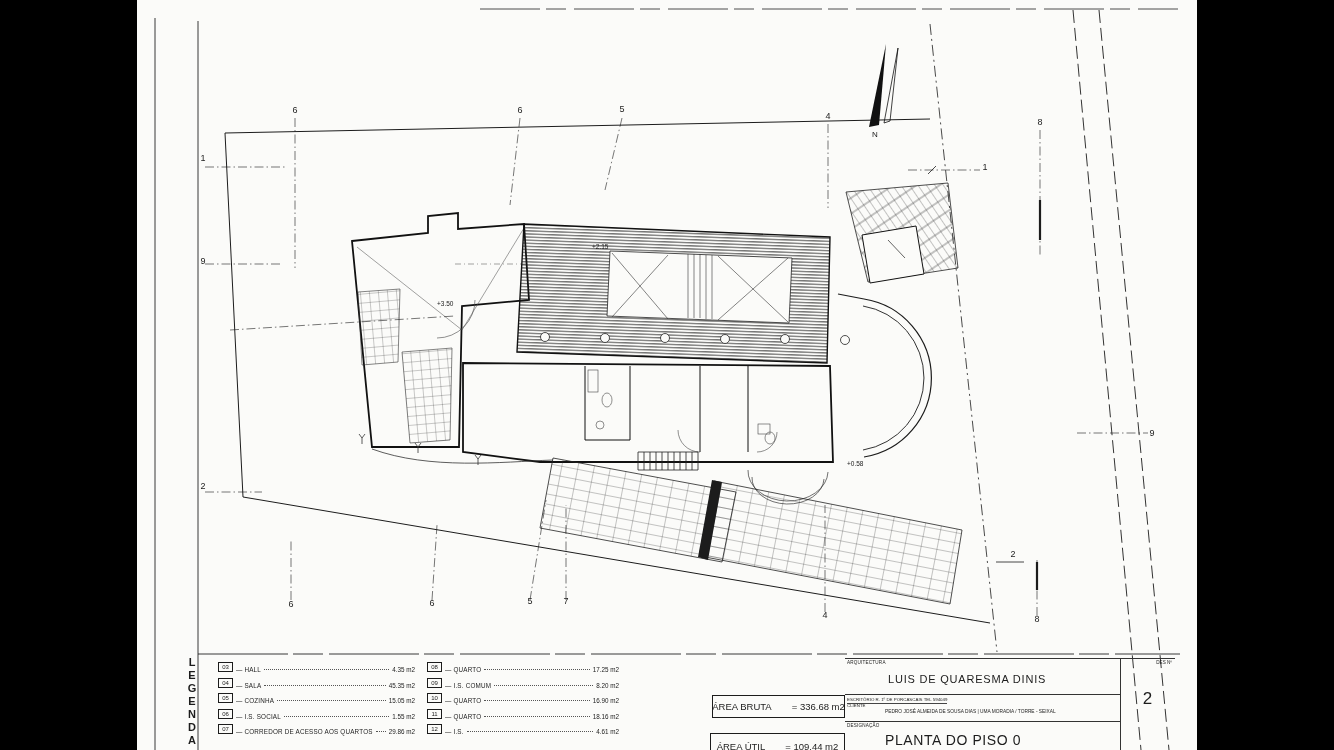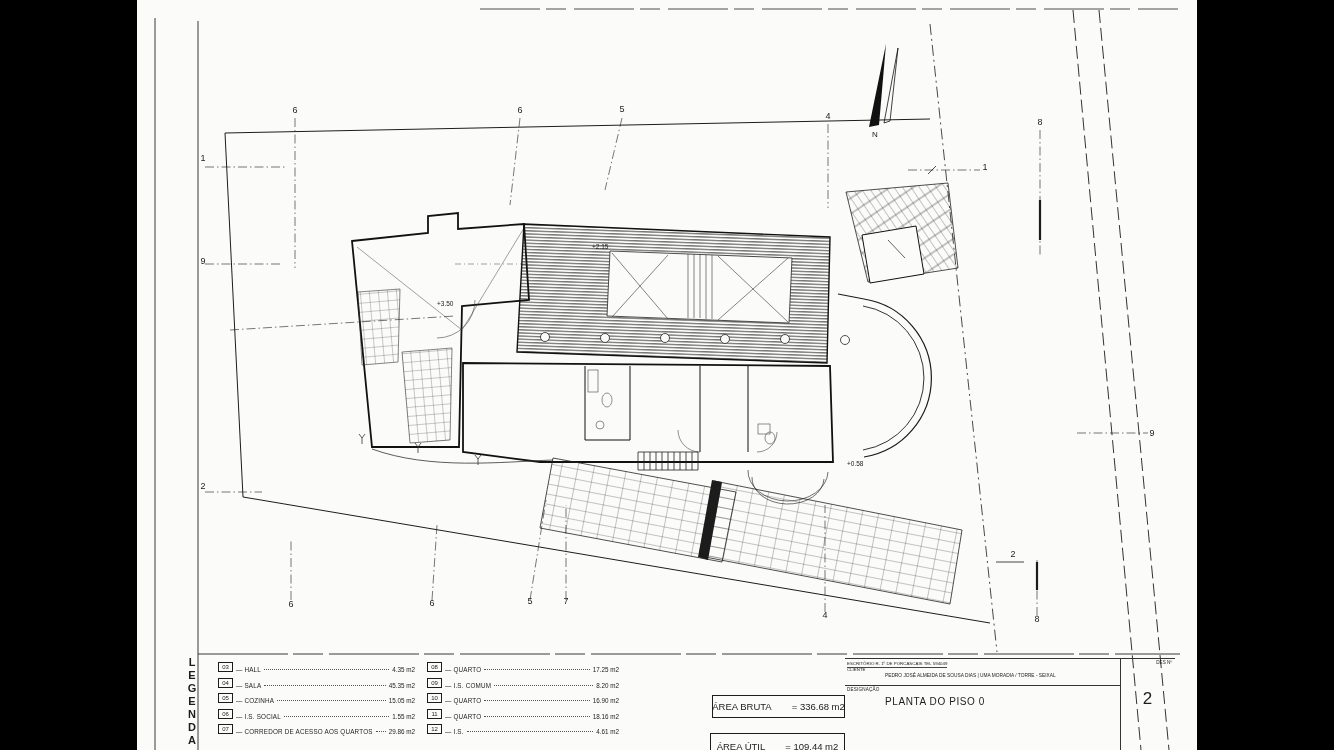--- a/index.html
+++ b/index.html
@@ -41,21 +41,21 @@
   .tb-main{position:absolute;left:0;top:0;width:275px;height:92px;border-right:1px solid #333;}
   .tb-row1{height:35px;border-bottom:1px solid #333;position:relative;}
   .tb-row2{height:26px;border-bottom:1px solid #333;position:relative;}
   .tb-row3{height:29px;position:relative;}
   .tb-tag{position:absolute;left:2px;top:1px;font-size:4.6px;letter-spacing:.2px;}
   .tb-name{position:absolute;left:43px;top:14px;font-size:11px;letter-spacing:.8px;white-space:nowrap;}
   .tb-office{position:absolute;left:2px;top:2px;font-size:4.4px;white-space:nowrap;
              border-bottom:1px solid #444;padding-bottom:1px;}
   .tb-client-tag{position:absolute;left:2px;top:8px;font-size:4.4px;}
   .tb-client{position:absolute;left:40px;top:14px;font-size:4.8px;white-space:nowrap;}
-  .tb-desig{position:absolute;left:40px;top:10px;font-size:10px;letter-spacing:.6px;white-space:nowrap;}
+  .tb-desig{position:absolute;left:40px;top:10px;font-size:14px;letter-spacing:.6px;white-space:nowrap;}
   .tb-num{position:absolute;left:275px;top:0;width:55px;height:92px;}
   .tb-num-tag{position:absolute;right:3px;top:1px;font-size:4.6px;}
   .tb-num-val{position:absolute;left:0;right:0;top:30px;text-align:center;font-size:17px;}
 </style>
 </head>
 <body>
 
 <div class="page">
   <div class="paper"></div>
   <div class="sidebar-black bar-left"></div>
@@ -301,20 +301,24 @@
     <span>ÁREA BRUTA</span>
     <span>= 336.68 m2</span>
   </div>
   <div class="area-box area-util">
     <span>ÁREA ÚTIL</span>
     <span>= 109.44 m2</span>
   </div>
 
   <div class="tblock">
     <div class="tb-main">
+      <div class="tb-row1">
+        <div class="tb-tag">ARQUITECTURA</div>
+        <div class="tb-name">LUIS DE QUARESMA DINIS</div>
+      </div>
       <div class="tb-row2">
         <div class="tb-office">ESCRITÓRIO  R. 1º DE PORCASCAIS  TEL 594049</div>
         <div class="tb-client-tag">CLIENTE</div>
         <div class="tb-client">PEDRO JOSÉ ALMEIDA DE SOUSA DIAS | UMA MORADIA / TORRE - SEIXAL</div>
       </div>
       <div class="tb-row3">
         <div class="tb-tag">DESIGNAÇÃO</div>
         <div class="tb-desig">PLANTA DO PISO 0</div>
       </div>
     </div>

